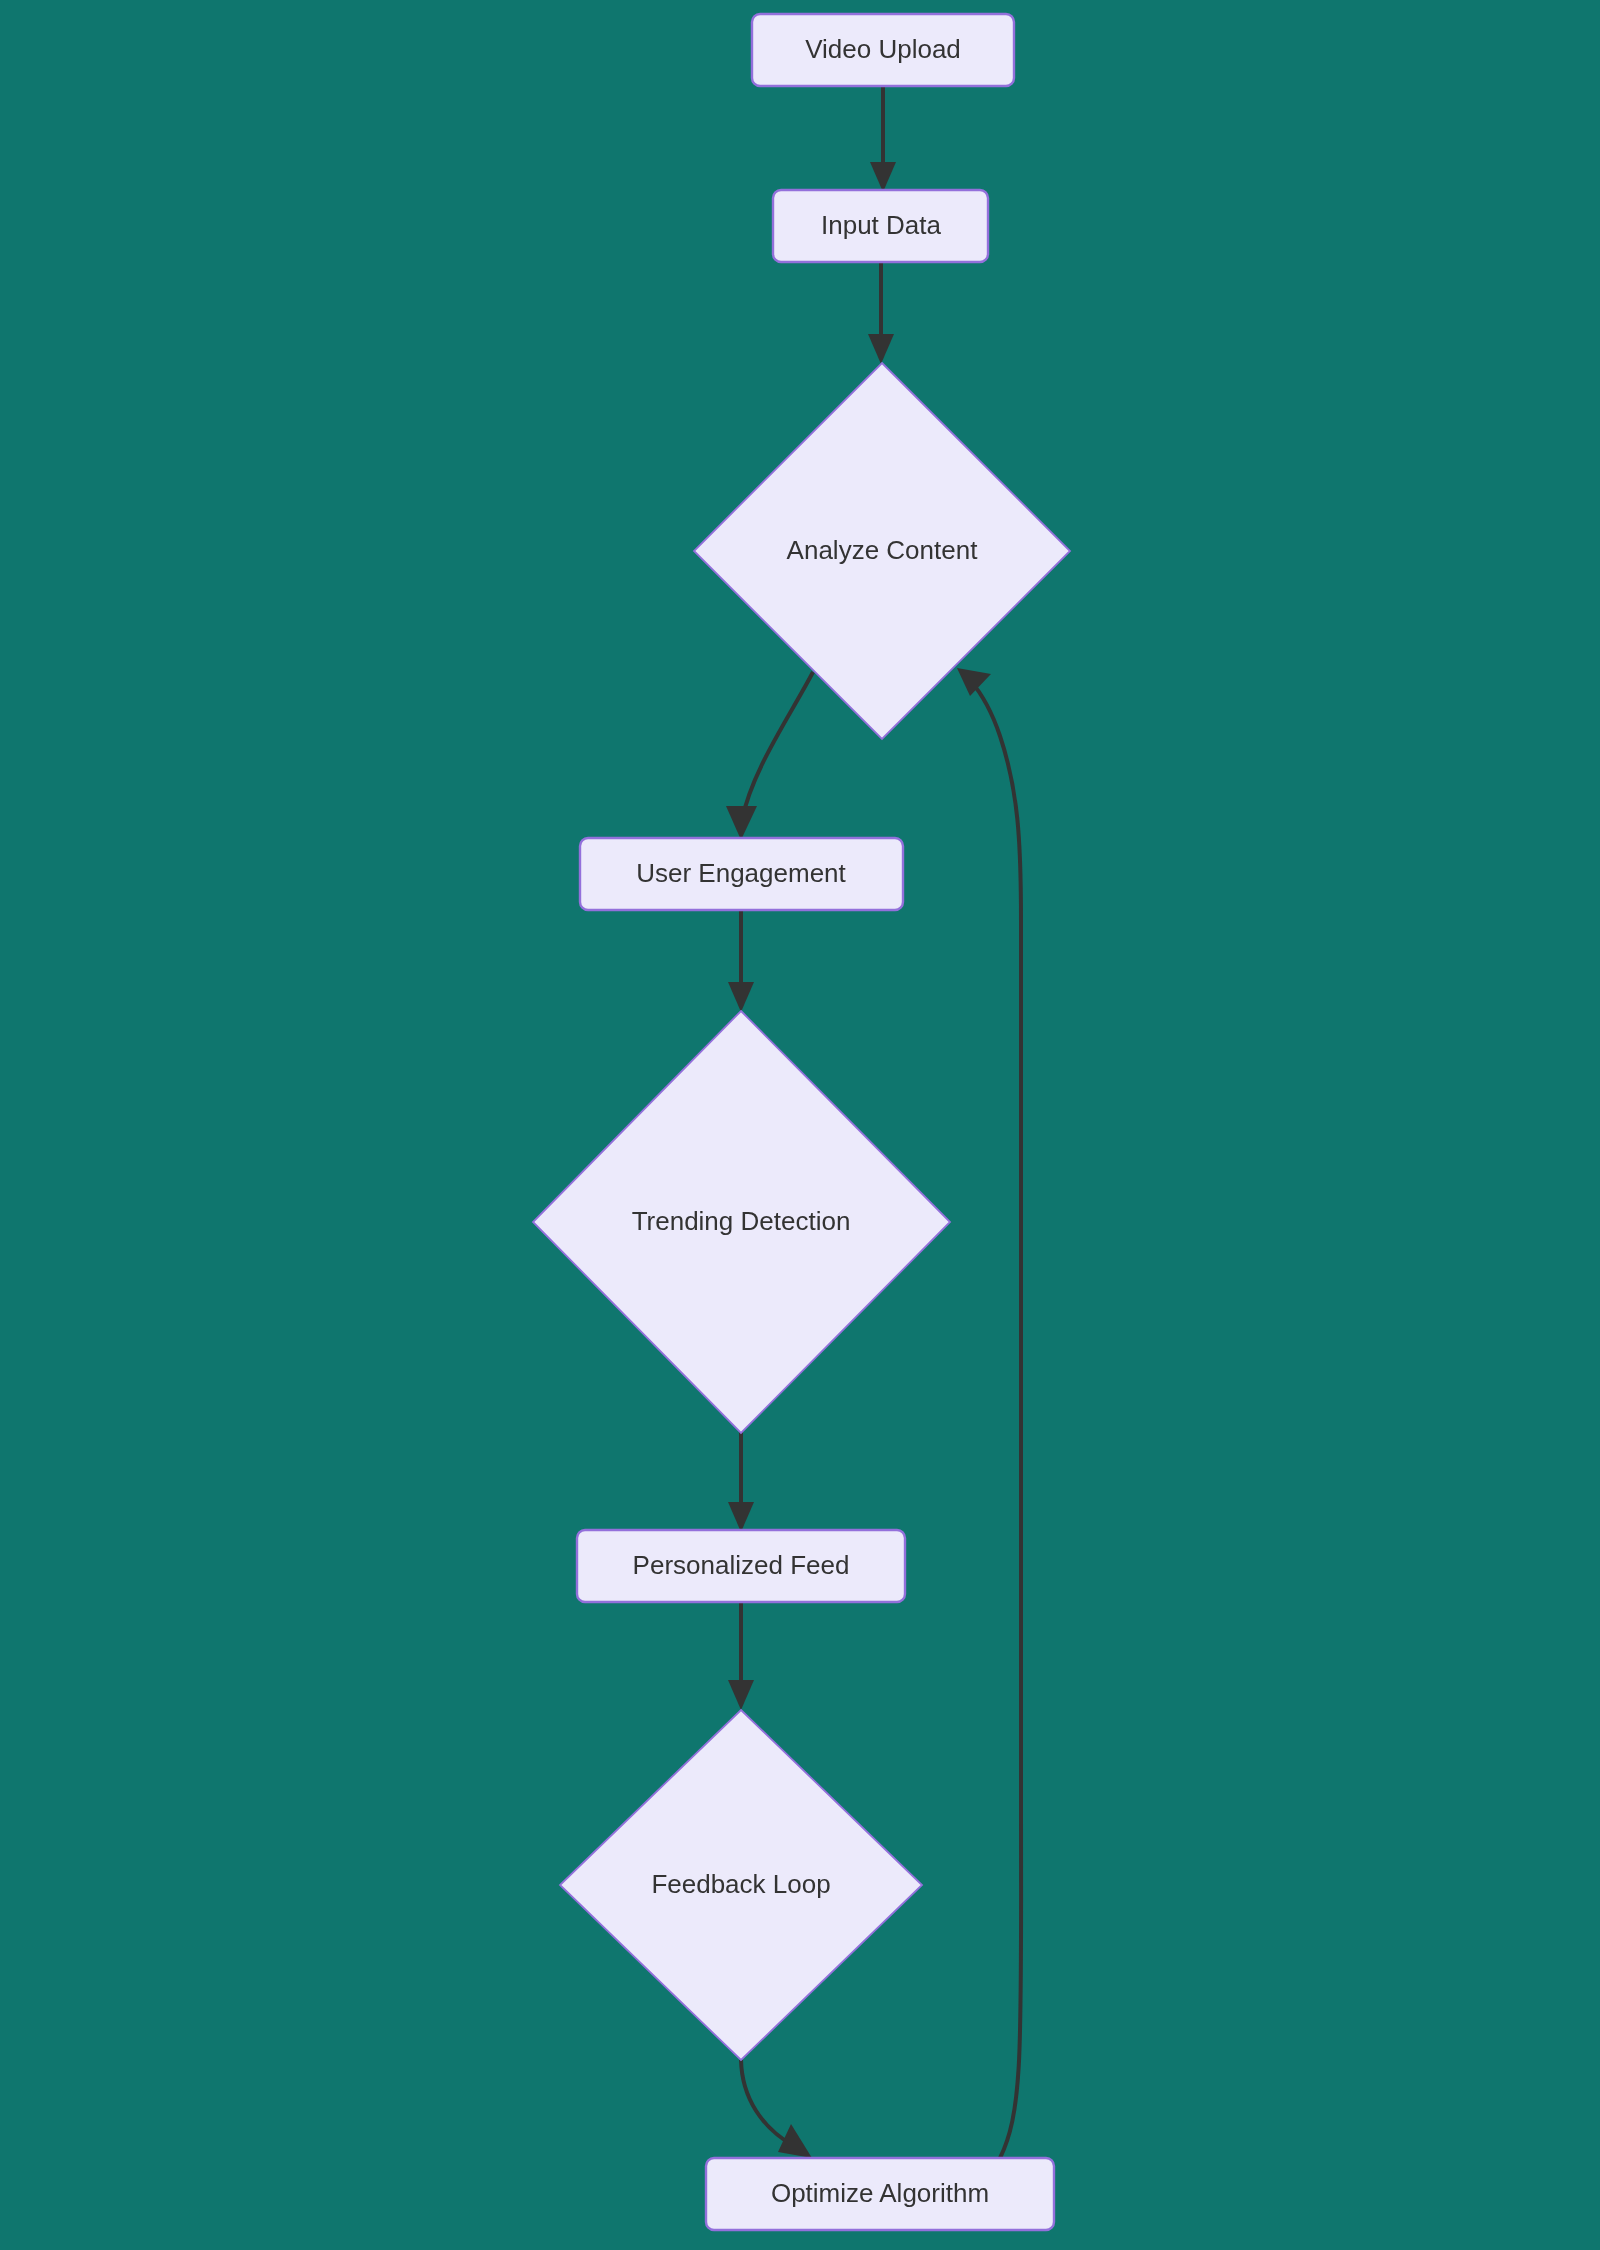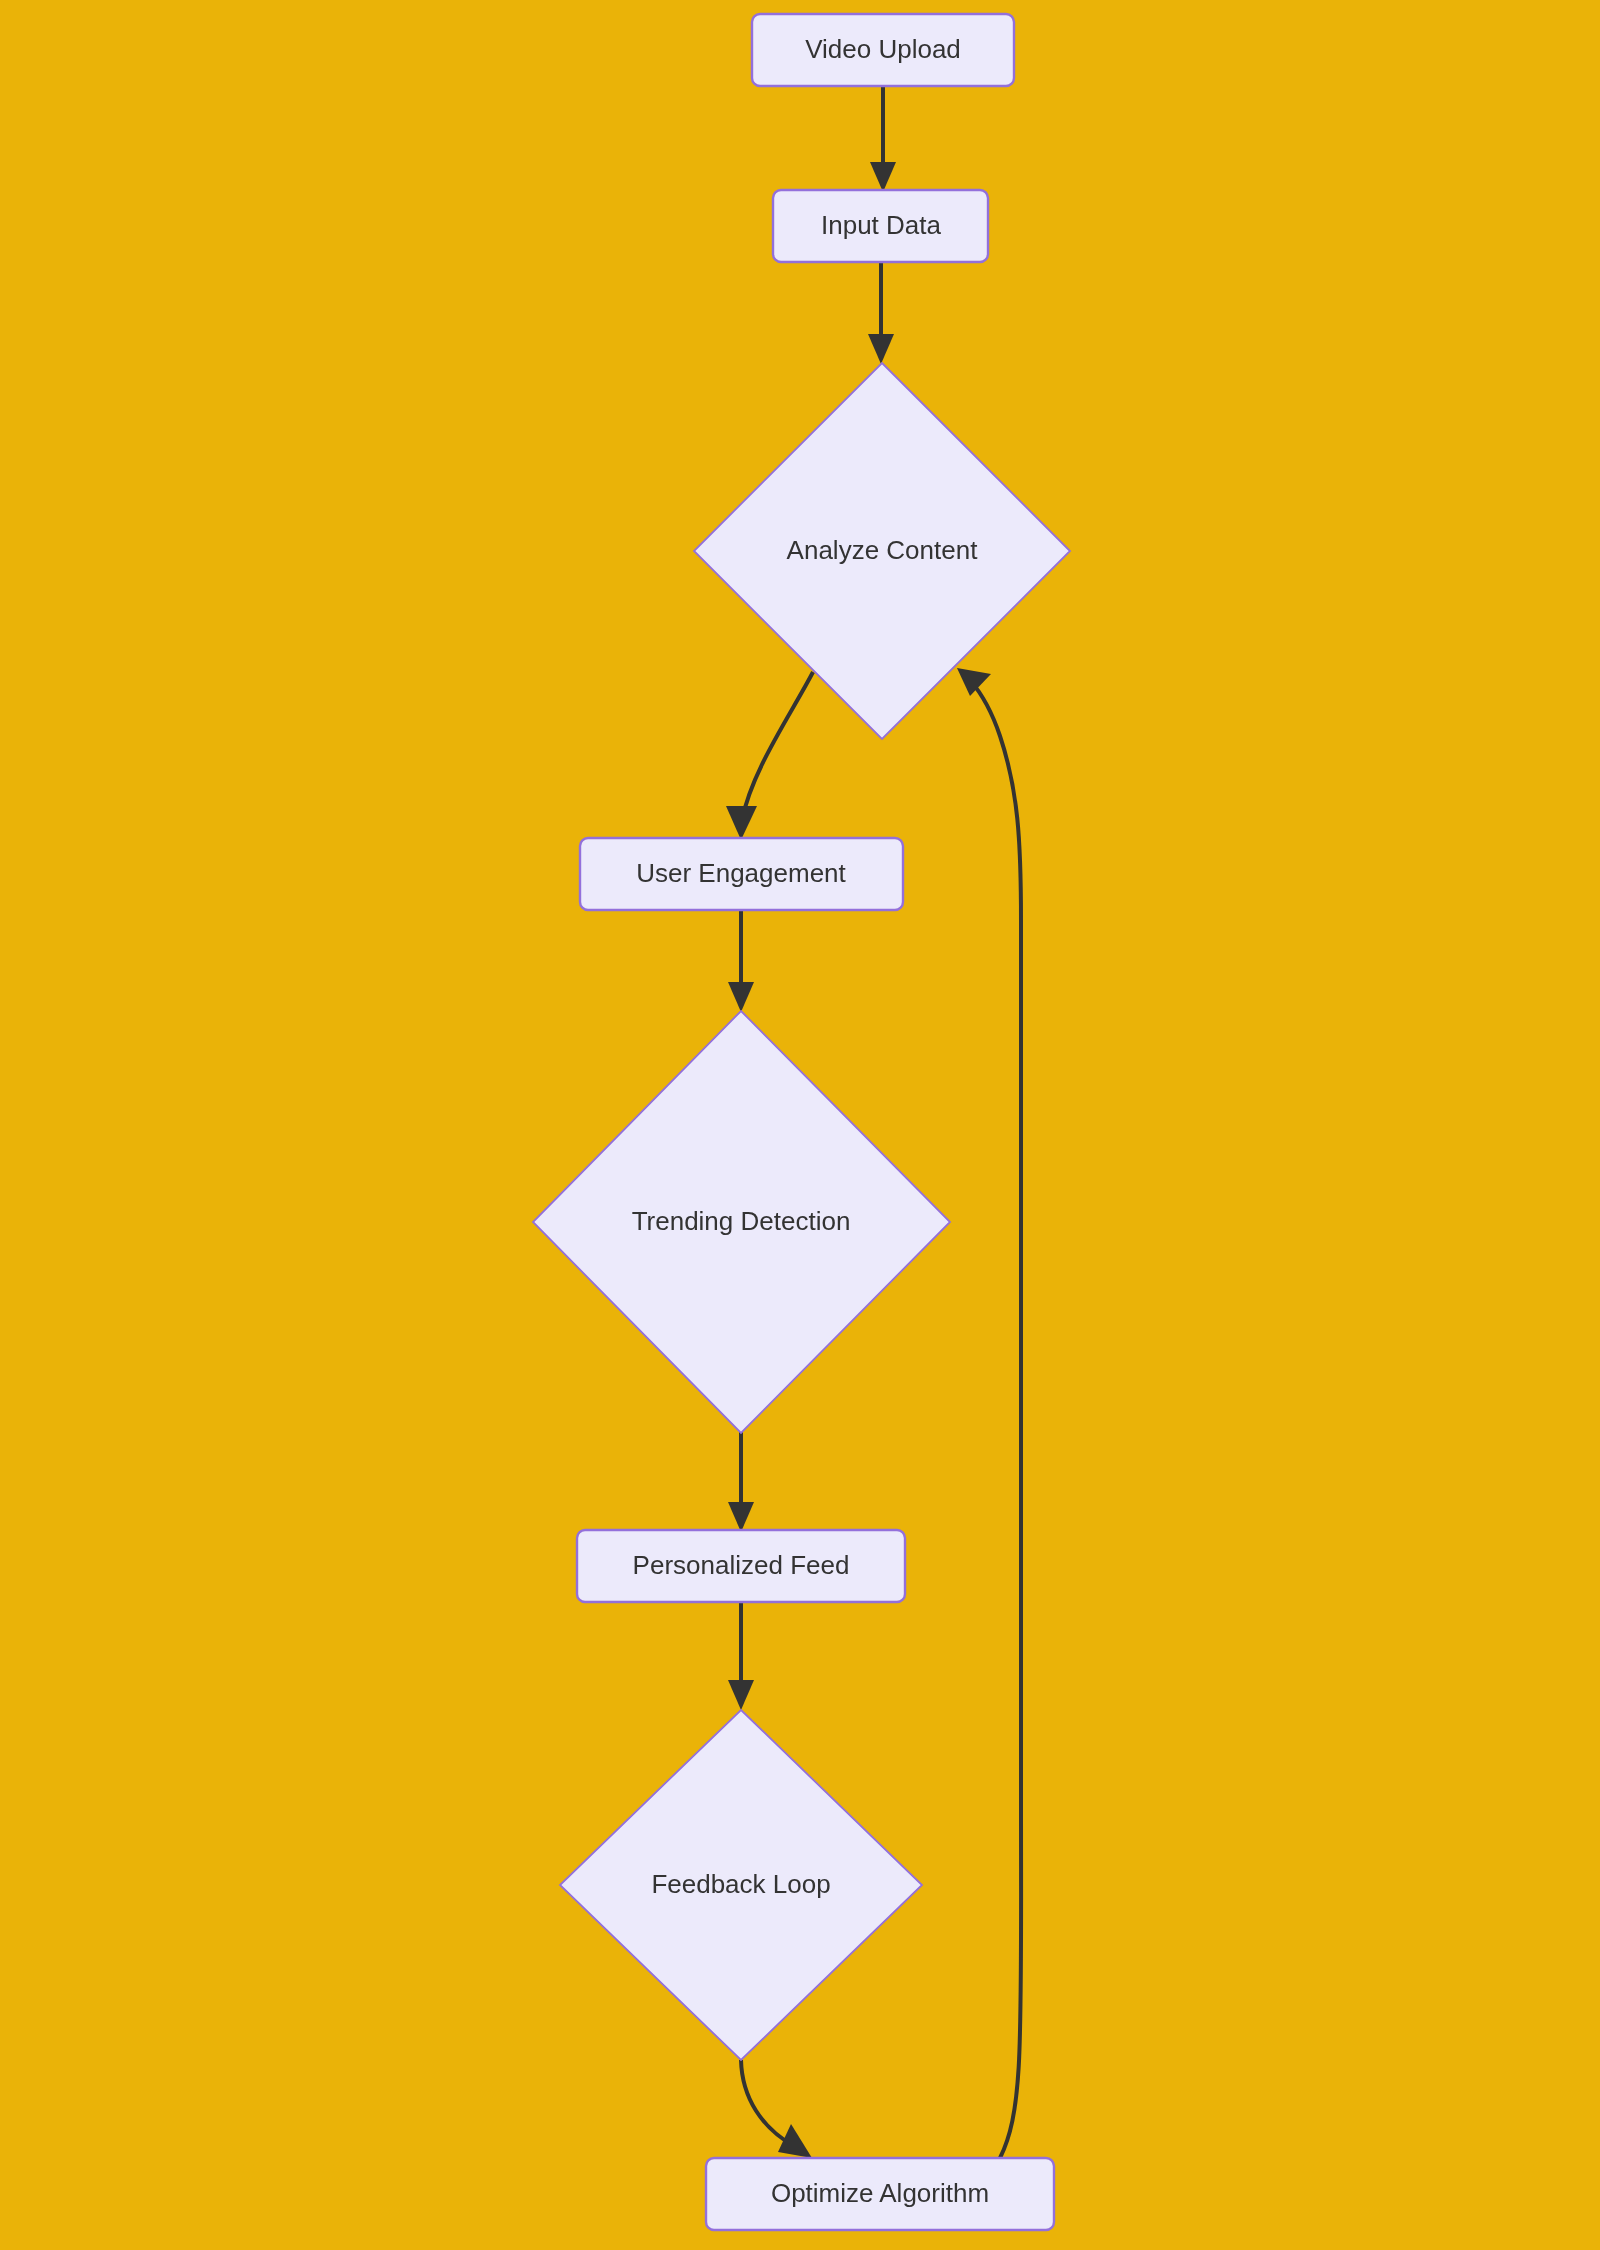--- a/index.html
+++ b/index.html
@@ -10,21 +10,21 @@
   body {
     width: 1600px;
     height: 2250px;
     font-family: "Liberation Sans", sans-serif;
     overflow: hidden;
   }
   #diagram-root {
     position: relative;
     width: 1600px;
     height: 2250px;
-    background: #eab308;
+    background: #0f766e;
   }
   #flow-svg {
     position: absolute;
     top: 0;
     left: 0;
     width: 1600px;
     height: 2250px;
   }
   .node-label {
     font-family: "Liberation Sans", sans-serif;

